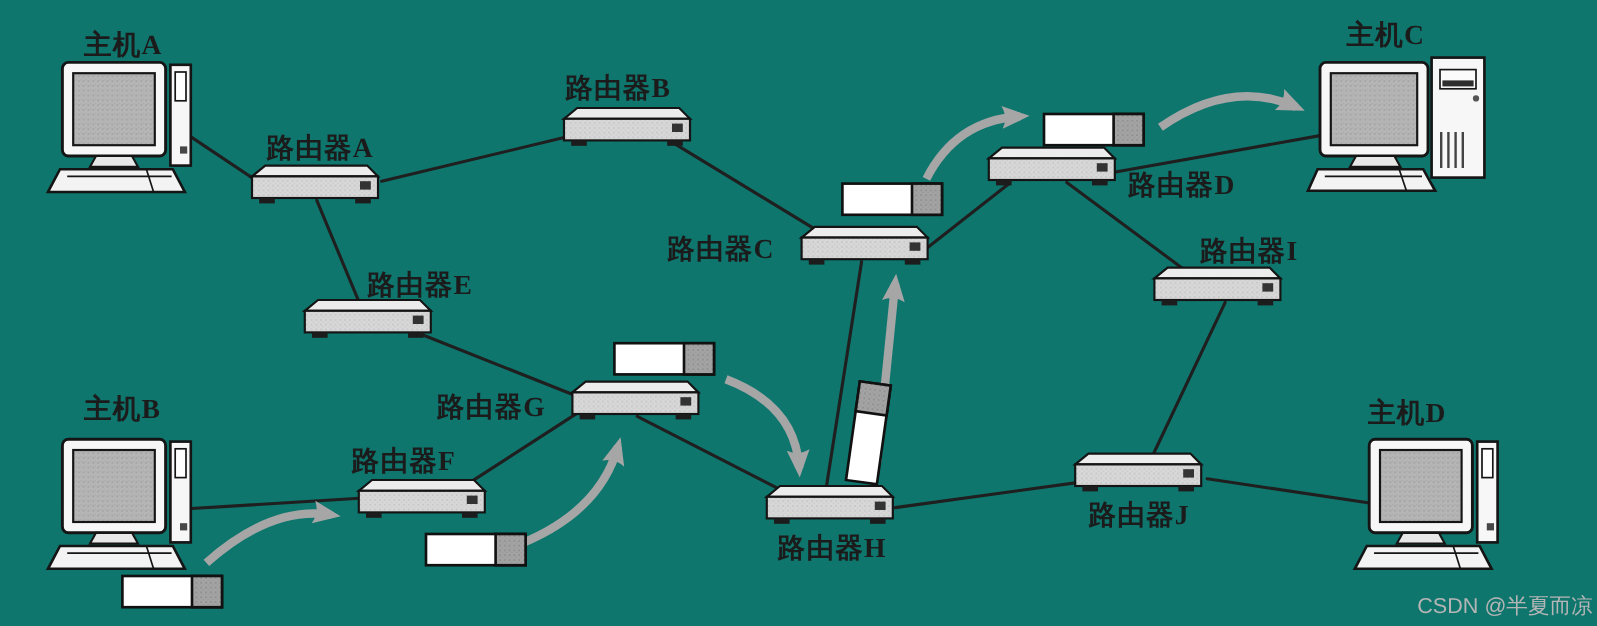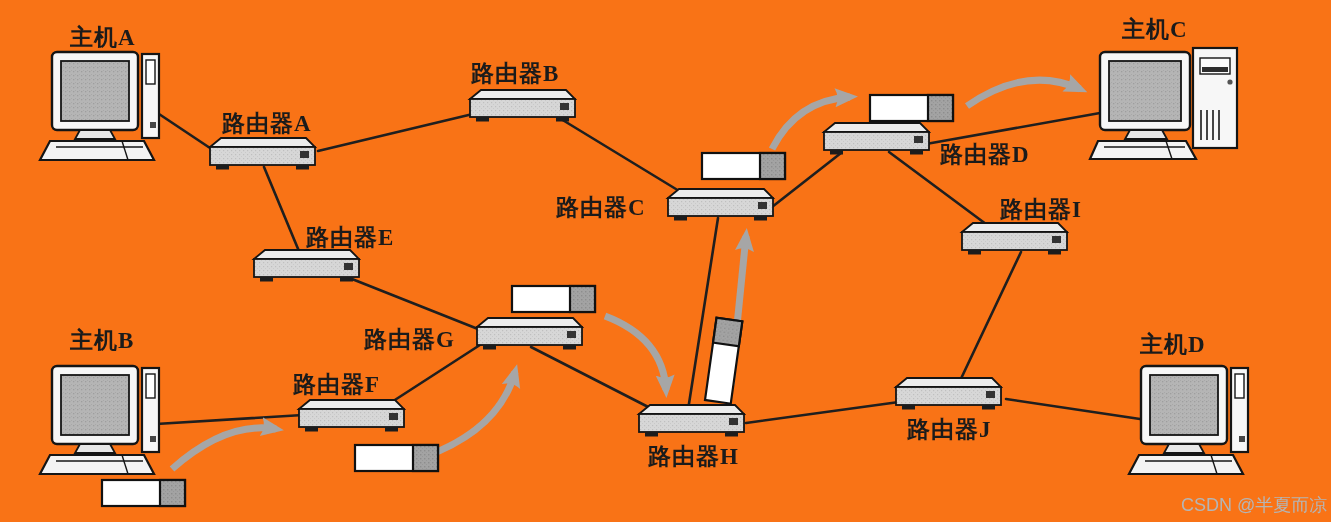--- a/index.html
+++ b/index.html
@@ -1,16 +1,16 @@
 <!DOCTYPE html>
 <html><head>
 <meta charset="utf-8">
 <style>
   html,body{margin:0;padding:0;background:#ffffff;}
-  .stage{width:1331px;height:522px;position:relative;background:#f97316;overflow:hidden;
+  .stage{width:1331px;height:522px;position:relative;background:#0f766e;overflow:hidden;
          font-family:"Liberation Serif","DejaVu Serif",serif;}
   svg{display:block;}
   .node-label{font-family:"Liberation Serif","DejaVu Serif",serif;font-size:23px;font-weight:600;
               fill:#1b1b1b;letter-spacing:1px;}
   .watermark{font-family:"Liberation Sans","DejaVu Sans",sans-serif;font-size:18px;fill:#b5b5b5;}
   .link{stroke:#1f1f1f;stroke-width:2.6;stroke-linecap:round;}
   .flow{stroke:#a6a6a6;stroke-width:7;fill:none;stroke-linecap:butt;}
 </style>
 </head>
 <body>

